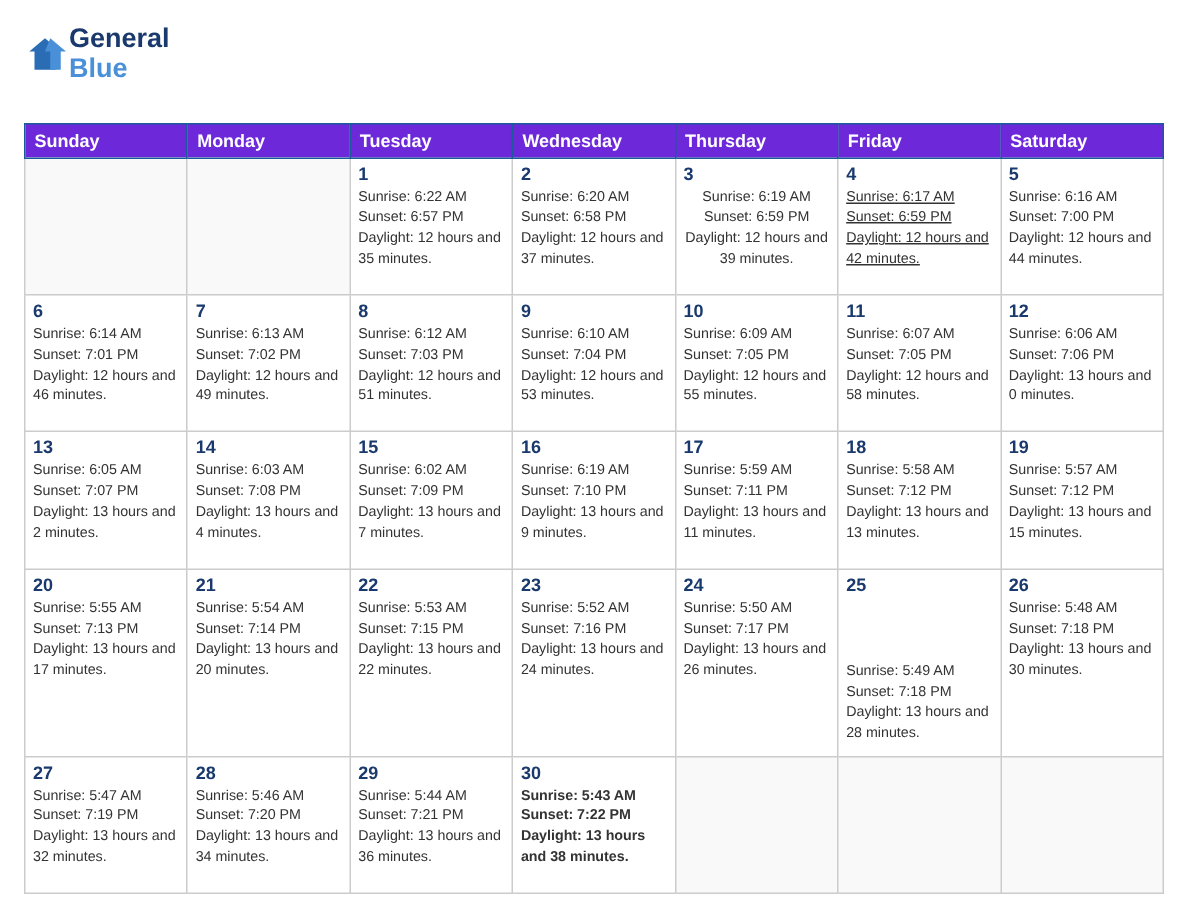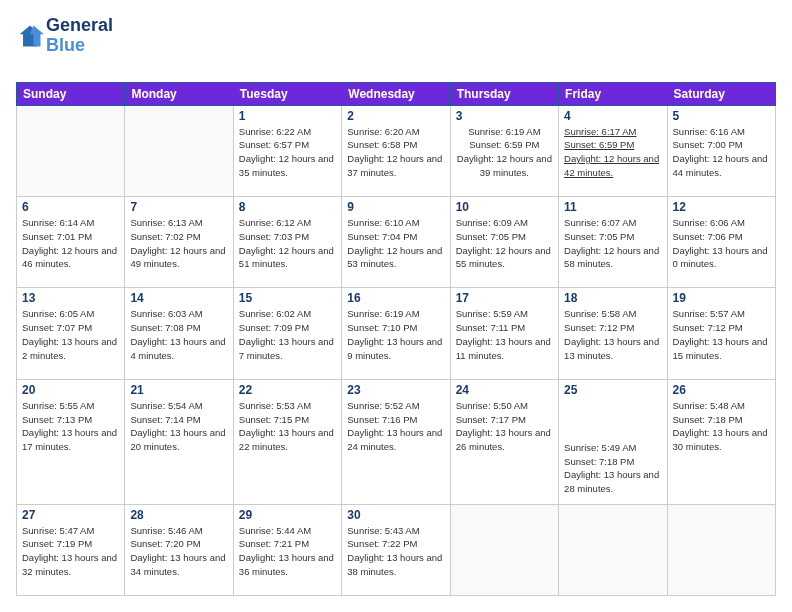--- a/index.html
+++ b/index.html
@@ -305,21 +305,21 @@
 Daylight: 13 hours and 34 minutes.</div>
           </td>
           <td>
             <div class="day-number">29</div>
             <div class="day-info" style="white-space: pre-line;">Sunrise: 5:44 AM
 Sunset: 7:21 PM
 Daylight: 13 hours and 36 minutes.</div>
           </td>
           <td>
             <div class="day-number">30</div>
-            <div class="day-info" style="white-space: pre-line;">Sunrise: 5:43 AM
+            <div class="day-info" style="white-space: pre-line; font-weight: bold;">Sunrise: 5:43 AM
 Sunset: 7:22 PM
 Daylight: 13 hours and 38 minutes.</div>
           </td>
           <td class="empty"></td>
           <td class="empty"></td>
           <td class="empty"></td>
         </tr>
       </tbody>
   </table>
 </div>

